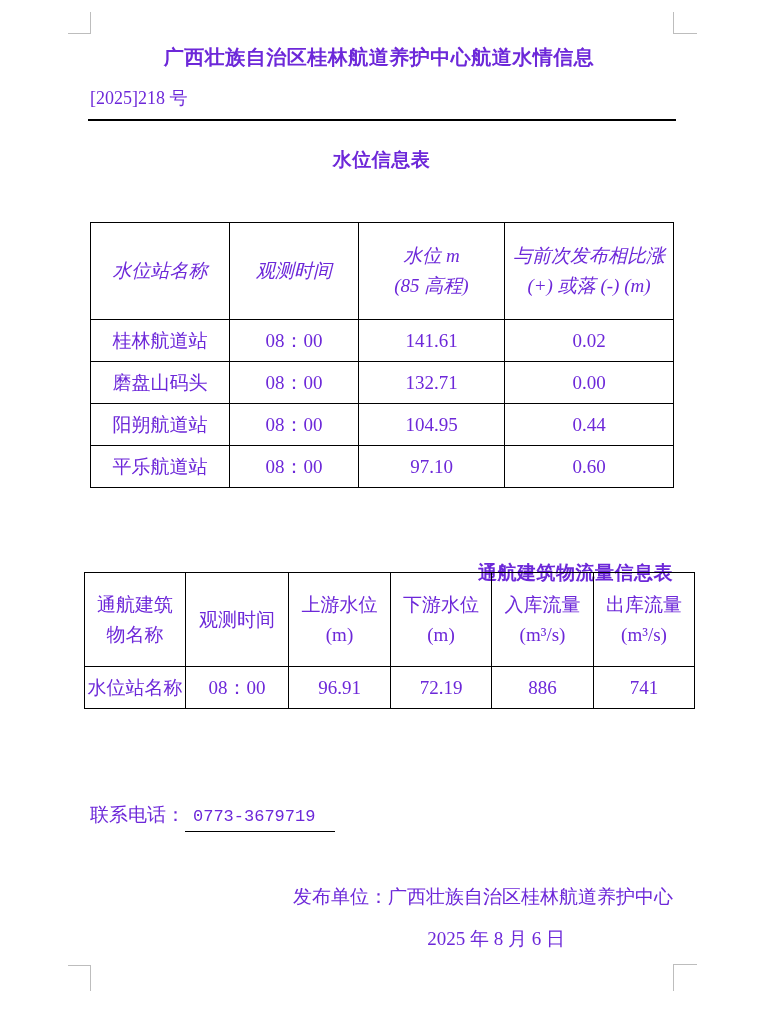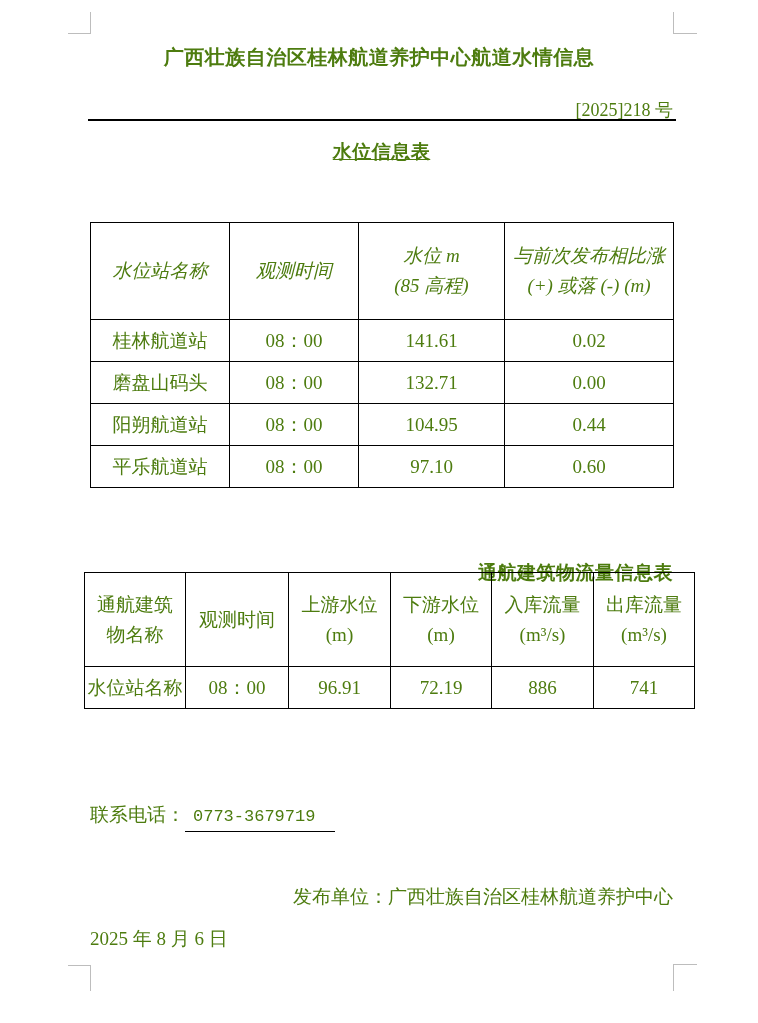--- a/index.html
+++ b/index.html
@@ -6,21 +6,21 @@
     margin: 0;
     padding: 0;
     background: #ffffff;
   }
   .page {
     position: relative;
     width: 758px;
     height: 1023px;
     background: #ffffff;
     font-family: "Liberation Serif", "DejaVu Serif", serif;
-    color: #4d7c0f;
+    color: #6d28d9;
     overflow: hidden;
   }
   
   .crop { position: absolute; }
   .crop-tl { left: 68px;  top: 12px;  width: 22px; height: 21px; border-right: 1px solid #bdbdbd; border-bottom: 1px solid #bdbdbd; }
   .crop-tr { left: 673px; top: 12px;  width: 23px; height: 21px; border-left: 1px solid #bdbdbd;  border-bottom: 1px solid #bdbdbd; }
   .crop-bl { left: 68px;  top: 965px; width: 22px; height: 25px; border-right: 1px solid #bdbdbd; border-top: 1px solid #bdbdbd; }
   .crop-br { left: 673px; top: 964px; width: 23px; height: 26px; border-left: 1px solid #bdbdbd;  border-top: 1px solid #bdbdbd; }
 
   .doc-title {
@@ -28,40 +28,39 @@
     top: 44px; left: 45px; right: 45px;
     text-align: center;
     font-size: 20px;
     font-weight: bold;
     letter-spacing: 0.5px;
     line-height: 26px;
   }
   .doc-number {
     position: absolute;
     top: 86px; left: 90px; width: 583px;
-    text-align: right;
+    text-align: left;
     font-size: 18px;
     line-height: 24px;
-    margin-top: 12px;
   }
   .rule {
     position: absolute;
     top: 119px; left: 88px; width: 588px;
     border-top: 2px solid #000000;
   }
   .sec-title {
     position: absolute;
     left: 90px; width: 583px;
     text-align: center;
     font-size: 19px;
     font-weight: bold;
     letter-spacing: 0.5px;
     line-height: 24px;
   }
-  .sec-title-1 { top: 140px; text-decoration: underline; }
+  .sec-title-1 { top: 148px; }
   .sec-title-2 { top: 561px; text-align: right; }
   .river-label {
     position: absolute;
     top: 186px; left: 90px;
     font-size: 19px;
     line-height: 24px;
   }
   table {
     position: absolute;
     border-collapse: collapse;
@@ -101,21 +100,21 @@
   .publisher-line {
     position: absolute;
     top: 885px; left: 90px; width: 583px;
     text-align: right;
     font-size: 19px;
     line-height: 24px;
   }
   .date-line {
     position: absolute;
     top: 927px; left: 90px; width: 583px;
-    text-align: left;
+    text-align: right;
     padding-right: 108px;
     box-sizing: border-box;
     font-size: 19px;
     line-height: 24px;
   }
 </style>
 </head>
 <body>
 
 <div class="page">

